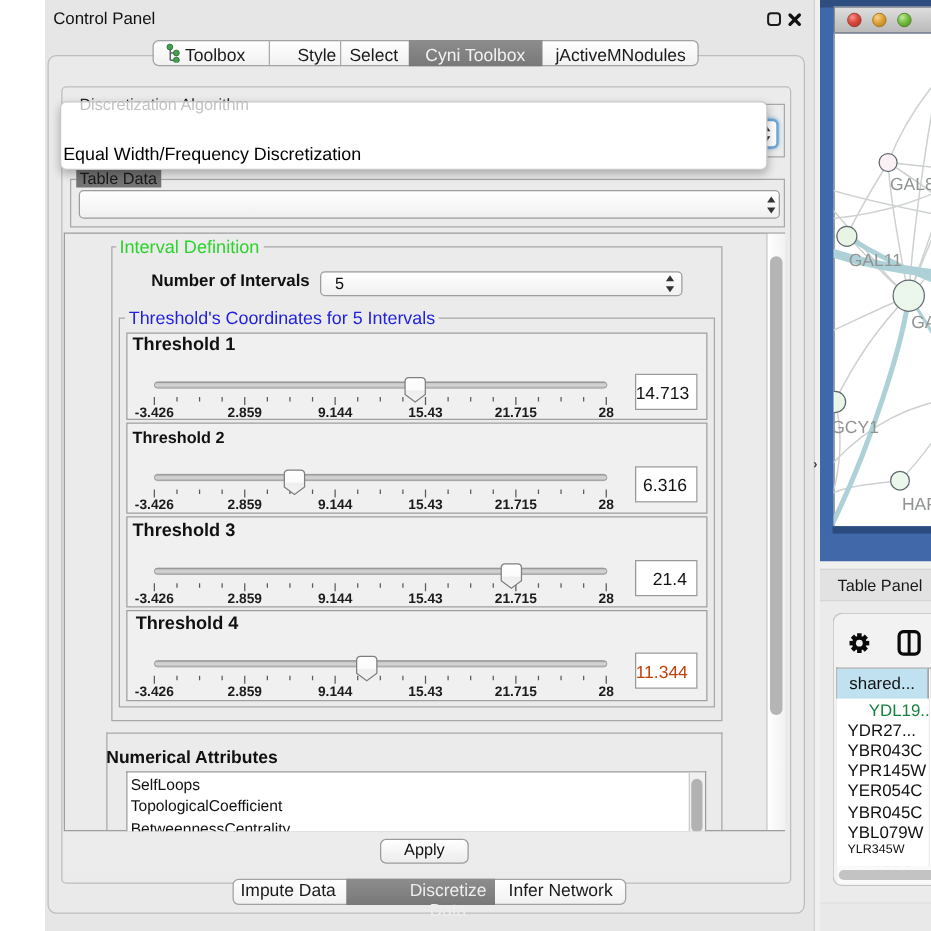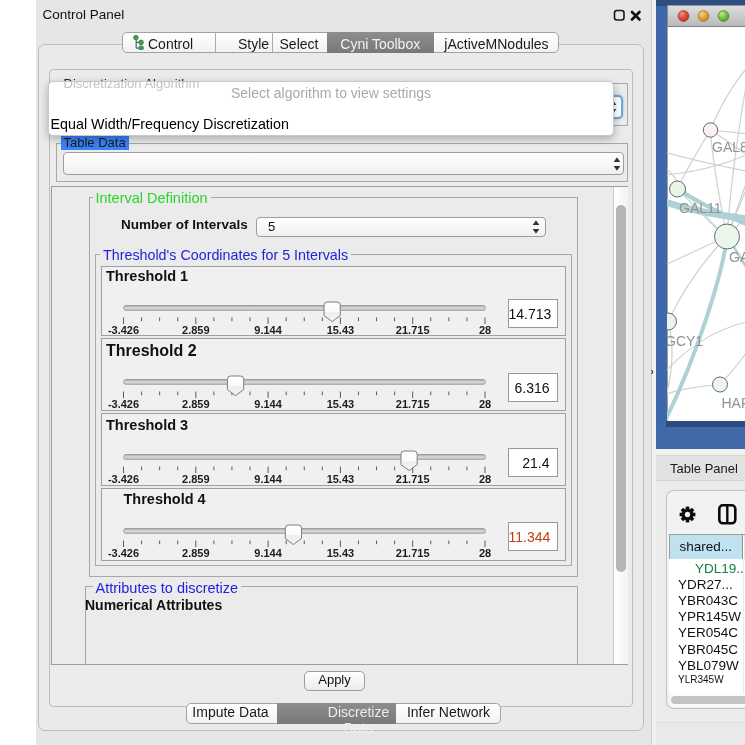--- a/index.html
+++ b/index.html
@@ -25,47 +25,46 @@
 <div class="abs" style="left:86px;top:32px;width:437px;height:21px;background:linear-gradient(#ffffff,#f1f1f1);border:1px solid #a2a2a2;border-radius:5px;"></div>
 <div class="abs" style="left:179px;top:32px;width:1px;height:21px;background:#ababab;"></div>
 <div class="abs" style="left:236px;top:32px;width:1px;height:21px;background:#ababab;"></div>
 <div class="abs" style="left:290.5px;top:32px;width:107.5px;height:21px;background:linear-gradient(#8d8d8d,#787878);"></div>
 <svg width="16" height="16" viewBox="0 0 16 16" style="position:absolute;left:95px;top:34px;">
 <path d="M5.2 3.5 V14.2 M5.2 8.4 H10 M5.2 14.2 H10" stroke="#5b626e" stroke-width="1.2" fill="none"></path>
 <circle cx="4.9" cy="3.6" r="2.3" fill="#44a050" stroke="#2e7a38" stroke-width="0.8"></circle>
 <circle cx="10.1" cy="8.4" r="2.3" fill="#44a050" stroke="#2e7a38" stroke-width="0.8"></circle>
 <circle cx="10.1" cy="14" r="2.3" fill="#44a050" stroke="#2e7a38" stroke-width="0.8"></circle>
 </svg>
-<div class="abs" style="left:112px;top:35.5px;font-size:14px;color:#1a1a1a;">Control</div>
+<div class="abs" style="left:112px;top:35.5px;font-size:14px;color:#1a1a1a;">Toolbox</div>
 <div class="abs" style="left:179px;top:35.5px;width:57px;text-align:center;font-size:14px;color:#1a1a1a;padding-left:20px;">Style</div>
 <div class="abs" style="left:236px;top:35.5px;width:54px;text-align:center;font-size:14px;color:#1a1a1a;">Select</div>
 <div class="abs" style="left:290.5px;top:35.5px;width:107.5px;text-align:center;font-size:14px;color:#f2f2f2;">Cyni Toolbox</div>
 <div class="abs" style="left:398px;top:35.5px;width:125px;text-align:center;font-size:14px;color:#1a1a1a;">jActiveMNodules</div>
 
 <div class="abs" style="left:20px;top:83px;width:572px;height:43px;border:1px solid #a8a8a8;"></div>
 <div class="abs" style="left:27px;top:95px;width:560px;height:24px;background:#fff;border:2.5px solid #6ea7d8;border-radius:5px;box-shadow:0 0 3px #7fb3e0;"></div>
 <svg width="10" height="16" viewBox="0 0 10 16" style="position:absolute;left:572px;top:99px;">
 <path d="M5 1.2 L8.3 6 H1.7 Z" fill="#333"></path>
       <path d="M5 14.8 L1.7 10 H8.3 Z" fill="#333"></path>
 </svg>
 
 <div class="abs" style="left:20px;top:143px;width:572px;height:39px;border:1px solid #a8a8a8;"></div>
-<div class="abs" style="left:24.5px;top:135px;background:#3b82f6;padding:0 3px;font-size:13px;color:#1a1a1a;">Table Data</div>
+<div class="abs" style="left:24.5px;top:135px;background:#737373;padding:0 3px;font-size:13px;color:#1a1a1a;">Table Data</div>
 <div class="abs" style="left:27px;top:152px;width:561px;height:23px;background:linear-gradient(#ffffff,#f0f0f0);border:1px solid #9d9d9d;border-radius:4px;"></div>
 <svg width="10" height="16" viewBox="0 0 10 16" style="position:absolute;left:576px;top:156px;">
 <path d="M5 1.2 L8.3 6 H1.7 Z" fill="#333"></path>
       <path d="M5 14.8 L1.7 10 H8.3 Z" fill="#333"></path>
 </svg>
 
 <div class="abs" style="left:27.5px;top:76px;font-size:13px;color:#222;">Discretization Algorithm</div>
 <div class="abs" style="left:12px;top:80.5px;width:566px;height:55.5px;background:#fff;border:1px solid #c9c9c9;border-radius:5px;box-shadow:0 3px 8px rgba(0,0,0,0.28);"></div>
 <div class="abs" style="left:0;top:80.5px;width:578px;height:14px;overflow:hidden;">
   <div style="position:absolute;left:27.5px;top:-4.5px;font-size:13px;color:#c3c3c3;">Discretization Algorithm</div>
 </div>
-<div class="abs" style="left:12px;top:85px;width:566px;text-align:center;font-size:14px;color:#a9a9a9;">Select algorithm to view settings</div>
 <div class="abs" style="left:14.5px;top:115.5px;font-size:14.3px;color:#000;">Equal Width/Frequency Discretization</div>
 
 <div class="abs" style="left:15px;top:186px;width:577px;height:479px;background:#ebebeb;border:1px solid #9d9d9d;"></div>
 
 <div class="abs" style="left:577px;top:187px;width:15px;height:477px;background:linear-gradient(90deg,#ffffff,#f2f2f2);border-left:1px solid #c9c9c9;"></div>
 <div class="abs" style="left:579.5px;top:205px;width:10px;height:367px;background:#b5b5b5;border-radius:5px;"></div>
 
 <div class="abs" style="left:53px;top:197px;width:489px;height:380px;border:1px solid #a8a8a8;"></div>
 <div class="abs" style="left:56.5px;top:190px;background:#ebebeb;padding:0 3px;font-size:14.5px;color:#2ad42a;">Interval Definition</div>
 <div class="abs" style="left:85px;top:216.5px;font-size:13.5px;font-weight:bold;color:#111;">Number of Intervals</div>
@@ -133,21 +132,21 @@
           <rect x="21.5" y="38.5" width="362.0" height="5" rx="2.5" fill="url(#tg2)" stroke="#8a8a8a" stroke-width="0.6"></rect>
           <path d="M21.50 50.5V57 M39.58 50.5V54.2 M57.65 50.5V54.2 M75.72 50.5V54.2 M93.80 50.5V57 M111.88 50.5V54.2 M129.95 50.5V54.2 M148.03 50.5V54.2 M166.10 50.5V57 M184.18 50.5V54.2 M202.25 50.5V54.2 M220.32 50.5V54.2 M238.40 50.5V57 M256.48 50.5V54.2 M274.55 50.5V54.2 M292.62 50.5V54.2 M310.70 50.5V57 M328.77 50.5V54.2 M346.85 50.5V54.2 M364.93 50.5V54.2 M383.00 50.5V57" stroke="#5a5a5a" stroke-width="1"></path>
           <text x="21.5" y="66.5" font-family="Liberation Sans, sans-serif" font-size="11" font-weight="bold" fill="#1c1c1c" text-anchor="middle">-3.426</text>
           <text x="93.8" y="66.5" font-family="Liberation Sans, sans-serif" font-size="11" font-weight="bold" fill="#1c1c1c" text-anchor="middle">2.859</text>
           <text x="166.1" y="66.5" font-family="Liberation Sans, sans-serif" font-size="11" font-weight="bold" fill="#1c1c1c" text-anchor="middle">9.144</text>
           <text x="238.4" y="66.5" font-family="Liberation Sans, sans-serif" font-size="11" font-weight="bold" fill="#1c1c1c" text-anchor="middle">15.43</text>
           <text x="310.7" y="66.5" font-family="Liberation Sans, sans-serif" font-size="11" font-weight="bold" fill="#1c1c1c" text-anchor="middle">21.715</text>
           <text x="383.0" y="66.5" font-family="Liberation Sans, sans-serif" font-size="11" font-weight="bold" fill="#1c1c1c" text-anchor="middle">28</text>
           <path d="M125.46 48.60 L133.56 54.60 L141.66 48.60 L141.66 38.20 Q141.66 35.00 138.46 35.00 L128.66 35.00 Q125.46 35.00 125.46 38.20 Z" fill="url(#th2)" stroke="#7e7e7e" stroke-width="1"></path>
         </svg>
-<div style="position:absolute;left:4.5px;top:1px;font-weight:bold;font-size:16px;color:#111;">Threshold 2</div>
+<div style="position:absolute;left:4.5px;top:1px;font-weight:bold;font-size:13px;color:#111;">Threshold 2</div>
 <div style="position:absolute;left:406px;top:32px;width:50px;height:29px;background:#fff;border:1px solid #999;font-size:14px;color:#111;text-align:right;line-height:29px;padding-right:7px;">6.316</div>
 </div>
 </div>
 
 <div style="position:absolute;left:64.5px;top:413px;width:465px;height:72.5px;background:#f0f0f0;border:1px solid #9f9f9f;">
 <div style="position:absolute;left:0;top:1.6px;width:465px;height:72px;">
 <svg width="470" height="73" style="position:absolute;left:0;top:0;">
           <defs>
 <linearGradient id="tg3" x1="0" y1="0" x2="0" y2="1">
 <stop offset="0" stop-color="#7f7f7f"></stop>
@@ -199,31 +198,37 @@
           <rect x="21.5" y="38.5" width="362.0" height="5" rx="2.5" fill="url(#tg4)" stroke="#8a8a8a" stroke-width="0.6"></rect>
           <path d="M21.50 50.5V57 M39.58 50.5V54.2 M57.65 50.5V54.2 M75.72 50.5V54.2 M93.80 50.5V57 M111.88 50.5V54.2 M129.95 50.5V54.2 M148.03 50.5V54.2 M166.10 50.5V57 M184.18 50.5V54.2 M202.25 50.5V54.2 M220.32 50.5V54.2 M238.40 50.5V57 M256.48 50.5V54.2 M274.55 50.5V54.2 M292.62 50.5V54.2 M310.70 50.5V57 M328.77 50.5V54.2 M346.85 50.5V54.2 M364.93 50.5V54.2 M383.00 50.5V57" stroke="#5a5a5a" stroke-width="1"></path>
           <text x="21.5" y="66.5" font-family="Liberation Sans, sans-serif" font-size="11" font-weight="bold" fill="#1c1c1c" text-anchor="middle">-3.426</text>
           <text x="93.8" y="66.5" font-family="Liberation Sans, sans-serif" font-size="11" font-weight="bold" fill="#1c1c1c" text-anchor="middle">2.859</text>
           <text x="166.1" y="66.5" font-family="Liberation Sans, sans-serif" font-size="11" font-weight="bold" fill="#1c1c1c" text-anchor="middle">9.144</text>
           <text x="238.4" y="66.5" font-family="Liberation Sans, sans-serif" font-size="11" font-weight="bold" fill="#1c1c1c" text-anchor="middle">15.43</text>
           <text x="310.7" y="66.5" font-family="Liberation Sans, sans-serif" font-size="11" font-weight="bold" fill="#1c1c1c" text-anchor="middle">21.715</text>
           <text x="383.0" y="66.5" font-family="Liberation Sans, sans-serif" font-size="11" font-weight="bold" fill="#1c1c1c" text-anchor="middle">28</text>
           <path d="M183.30 48.60 L191.40 54.60 L199.50 48.60 L199.50 38.20 Q199.50 35.00 196.30 35.00 L186.50 35.00 Q183.30 35.00 183.30 38.20 Z" fill="url(#th4)" stroke="#7e7e7e" stroke-width="1"></path>
         </svg>
-<div style="position:absolute;left:22px;top:1px;font-weight:bold;font-size:14.5px;color:#111;">Threshold 4</div>
+<div style="position:absolute;left:7px;top:1px;font-weight:bold;font-size:14.5px;color:#111;">Threshold 4</div>
 <div style="position:absolute;left:406px;top:32px;width:50px;height:29px;background:#fff;border:1px solid #999;font-size:14px;color:#c2410c;text-align:right;line-height:29px;padding-right:7px;">11.344</div>
 </div>
 </div>
 
 <div class="abs" style="left:49px;top:586px;width:493px;height:79px;border:1px solid #a8a8a8;border-bottom:none;"></div>
-<div class="abs" style="left:56.5px;top:580px;background:#ebebeb;padding:0 3px;font-size:14.5px;color:#2222dd;">Attributes to discretize</div>
 <div class="abs" style="left:49px;top:597px;font-size:14px;font-weight:bold;color:#111;">Numerical Attributes</div>
+<div class="abs" style="left:65px;top:617px;width:464px;height:48px;background:#fff;border:1px solid #999;border-bottom:none;overflow:hidden;">
+  <div style="position:absolute;left:2.5px;top:2.5px;font-size:12.5px;color:#111;">SelfLoops</div>
+  <div style="position:absolute;left:2.5px;top:20px;font-size:12.5px;color:#111;">TopologicalCoefficient</div>
+  <div style="position:absolute;left:2.5px;top:37.5px;font-size:12.5px;color:#111;">BetweennessCentrality</div>
+  <div style="position:absolute;right:0;top:0;width:13px;height:48px;background:#f0f0f0;border-left:1px solid #ccc;"></div>
+  <div style="position:absolute;right:2px;top:5px;width:9px;height:43px;background:#b2b2b2;border-radius:4.5px;"></div>
+</div>
 
 <div class="abs" style="left:15px;top:666px;width:577px;height:31px;background:#ececec;"></div>
-<div class="abs" style="left:268px;top:671px;width:61px;height:20px;background:linear-gradient(#ffffff,#ececec);border:1px solid #9b9b9b;border-radius:5px;text-align:center;font-size:13px;color:#111;line-height:16.5px;">Apply</div>
+<div class="abs" style="left:268px;top:671px;width:71px;height:20px;background:linear-gradient(#ffffff,#ececec);border:1px solid #9b9b9b;border-radius:5px;text-align:center;font-size:13px;color:#111;line-height:16.5px;">Apply</div>
 
 <div class="abs" style="left:150px;top:702.5px;width:315px;height:21px;background:linear-gradient(#ffffff,#f1f1f1);border:1px solid #a2a2a2;border-radius:5px;"></div>
 <div class="abs" style="left:241px;top:702.5px;width:119px;height:21px;background:linear-gradient(#8d8d8d,#787878);"></div>
 <div class="abs" style="left:149px;top:704px;width:91px;text-align:center;font-size:14px;color:#1a1a1a;">Impute Data</div>
 <div class="abs" style="left:241px;top:704px;width:119px;text-align:center;font-size:14px;color:#ededed;padding-left:44px;">Discretize Data</div>
 <div class="abs" style="left:360px;top:704px;width:105px;text-align:center;font-size:14px;color:#1a1a1a;">Infer Network</div>
 
 <div class="abs" style="left:616px;top:0;width:5px;height:745px;background:#f0f0ef;"></div>
 <div class="abs" style="left:620px;top:0;width:125px;height:450px;background:#3f68ab;"></div>
 <div class="abs" style="left:620px;top:0;width:125px;height:6px;background:#2e4d80;"></div>

